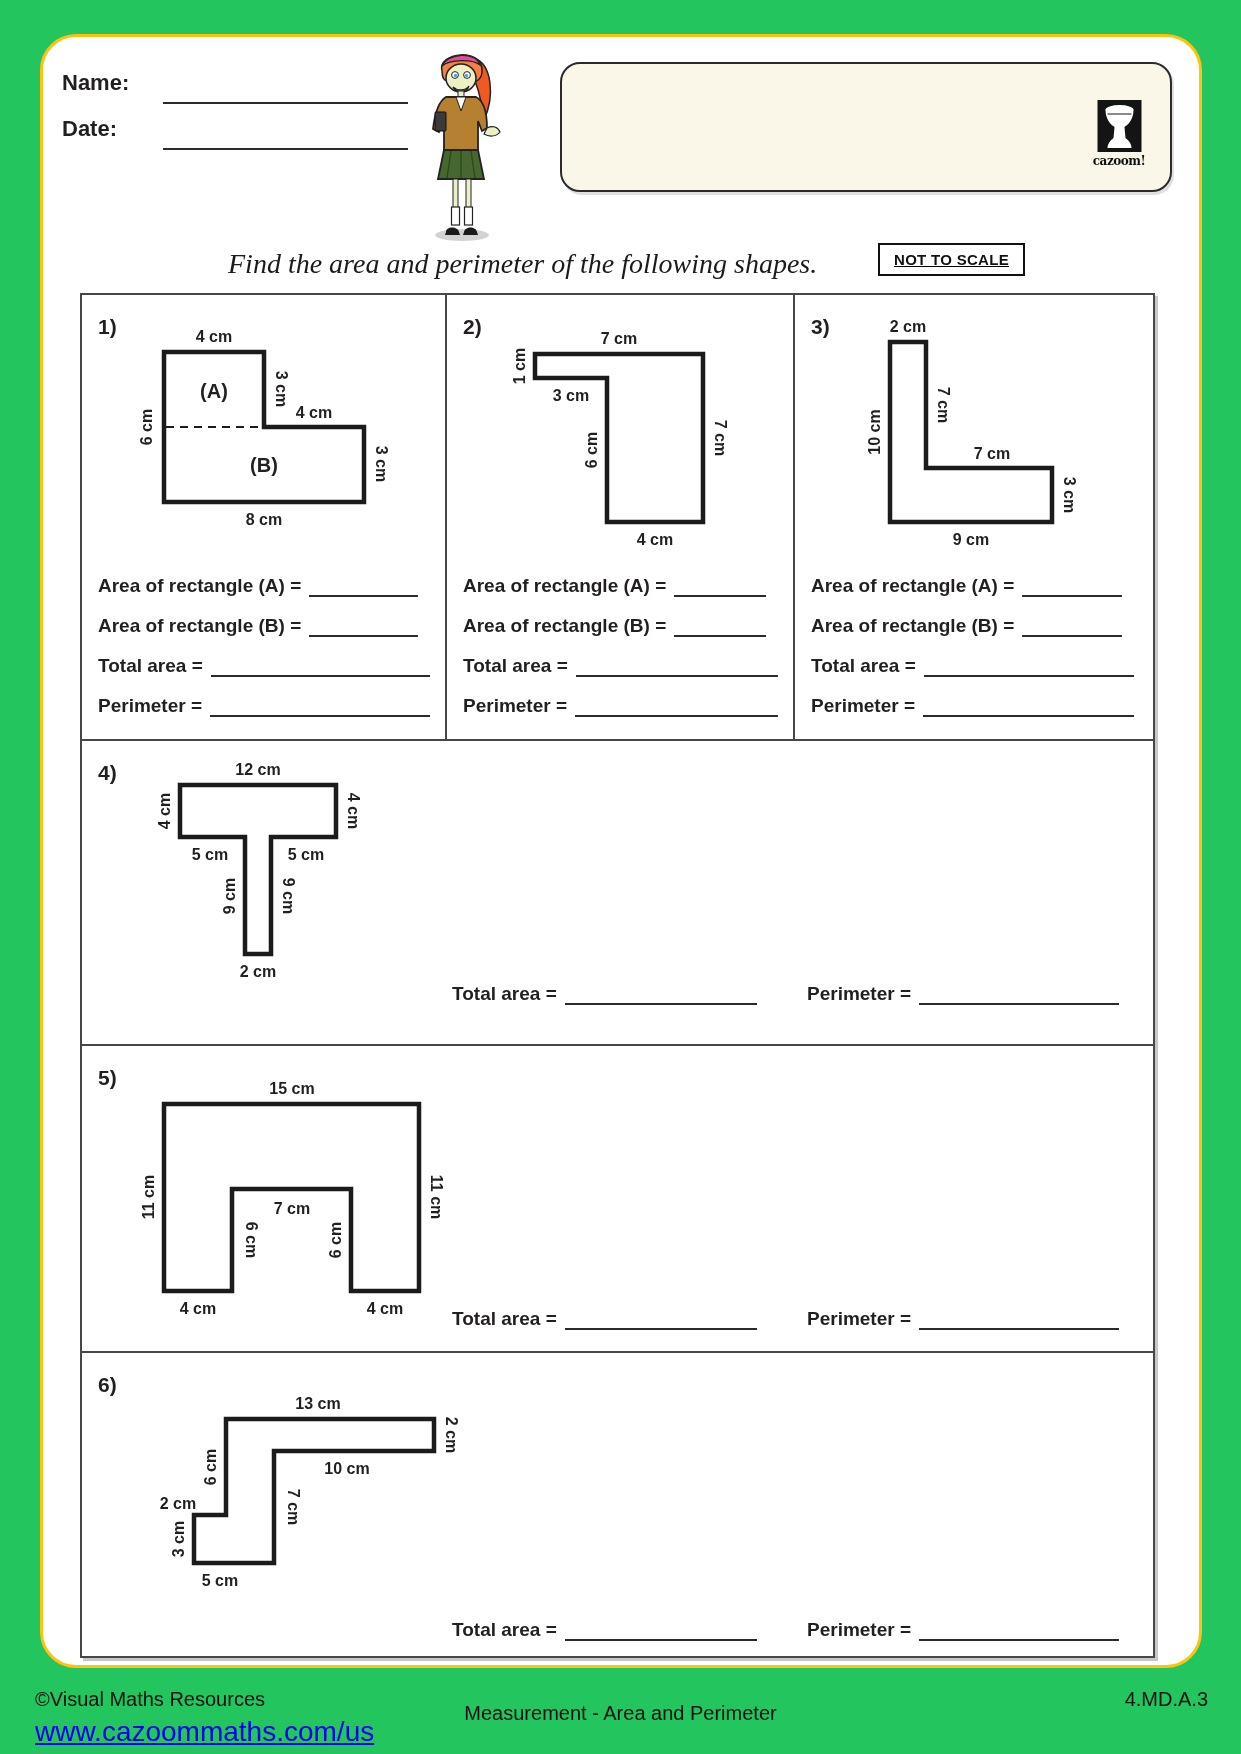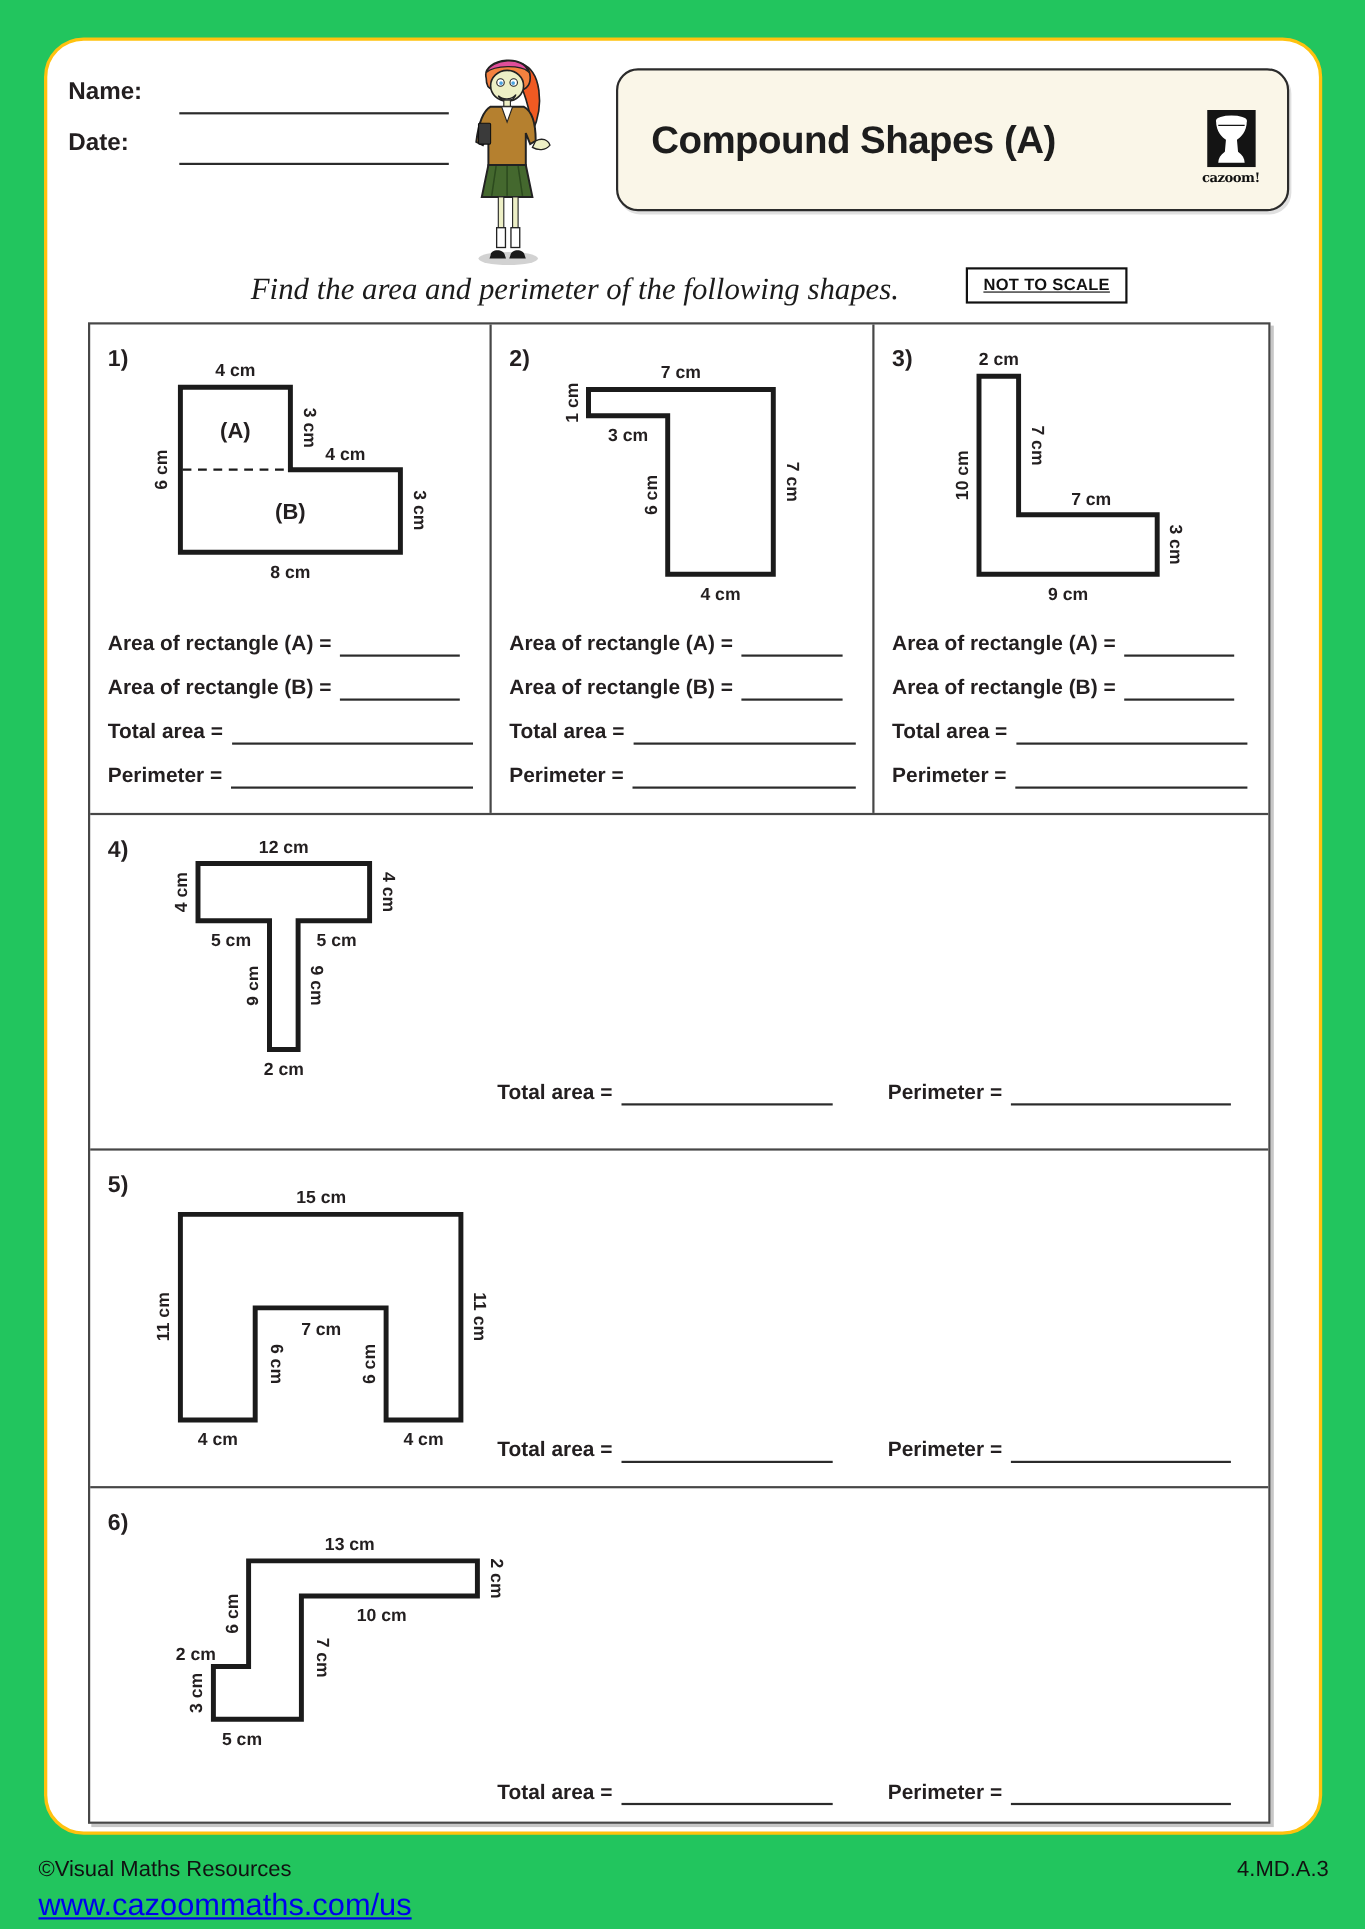--- a/index.html
+++ b/index.html
@@ -105,21 +105,20 @@
     <path d="M39,107 L35,134 M49,107 L49,134 M59,107 L63,134" stroke="#2c4a1e" stroke-width="1.4" fill="none"></path>
     <rect x="41" y="135" width="5" height="33" fill="#EDEFC5" stroke="#222" stroke-width="1"></rect>
     <rect x="54" y="135" width="5" height="33" fill="#EDEFC5" stroke="#222" stroke-width="1"></rect>
     <rect x="39.5" y="163" width="8" height="18" fill="#fff" stroke="#222" stroke-width="1.2"></rect>
     <rect x="52.5" y="163" width="8" height="18" fill="#fff" stroke="#222" stroke-width="1.2"></rect>
     <path d="M34,188 C34,182 46,182 47,188 L48,191 L33,191 Z" fill="#1a1a1a"></path>
     <path d="M52,188 C53,182 64,182 65,188 L66,191 L51,191 Z" fill="#1a1a1a"></path>
   </svg>
 
   <div class="title-box">
-    <span class="title-text">Compound Shapes (A)</span>
     <div class="logo">
       <svg width="45" height="52" viewBox="0 0 44 52">
         <rect width="44" height="52" fill="#141414"></rect>
         <ellipse cx="22" cy="9.5" rx="14" ry="4.4" fill="#fff"></ellipse>
         <path d="M8,10 C8,20 14,25 17,27 L16,38 C12,41 10,44 10,48 L34,48 C34,44 32,41 28,38 L27,27 C30,25 36,20 36,10 Z" fill="#fff"></path>
         <path d="M10,14 L34,14" stroke="#141414" stroke-width="1"></path>
       </svg>
       <div class="logo-text">cazoom!</div>
     </div>
   </div>
@@ -295,15 +294,16 @@
       </div>
       <div class="bgroup bg-perim">
         <span class="flabel">Perimeter =</span>
         <span class="fline"></span>
       </div>
     </div>
   </div>
 
   <div class="foot-left">©Visual Maths Resources</div>
   <a class="foot-url" href="#">www.cazoommaths.com/us</a>
+  <div class="foot-center">Measurement - Area and Perimeter</div>
   <div class="foot-std1">4.MD.A.3</div>
   <div class="foot-std2">3.MD.D.8</div>
 </div>
 
 </body></html>

